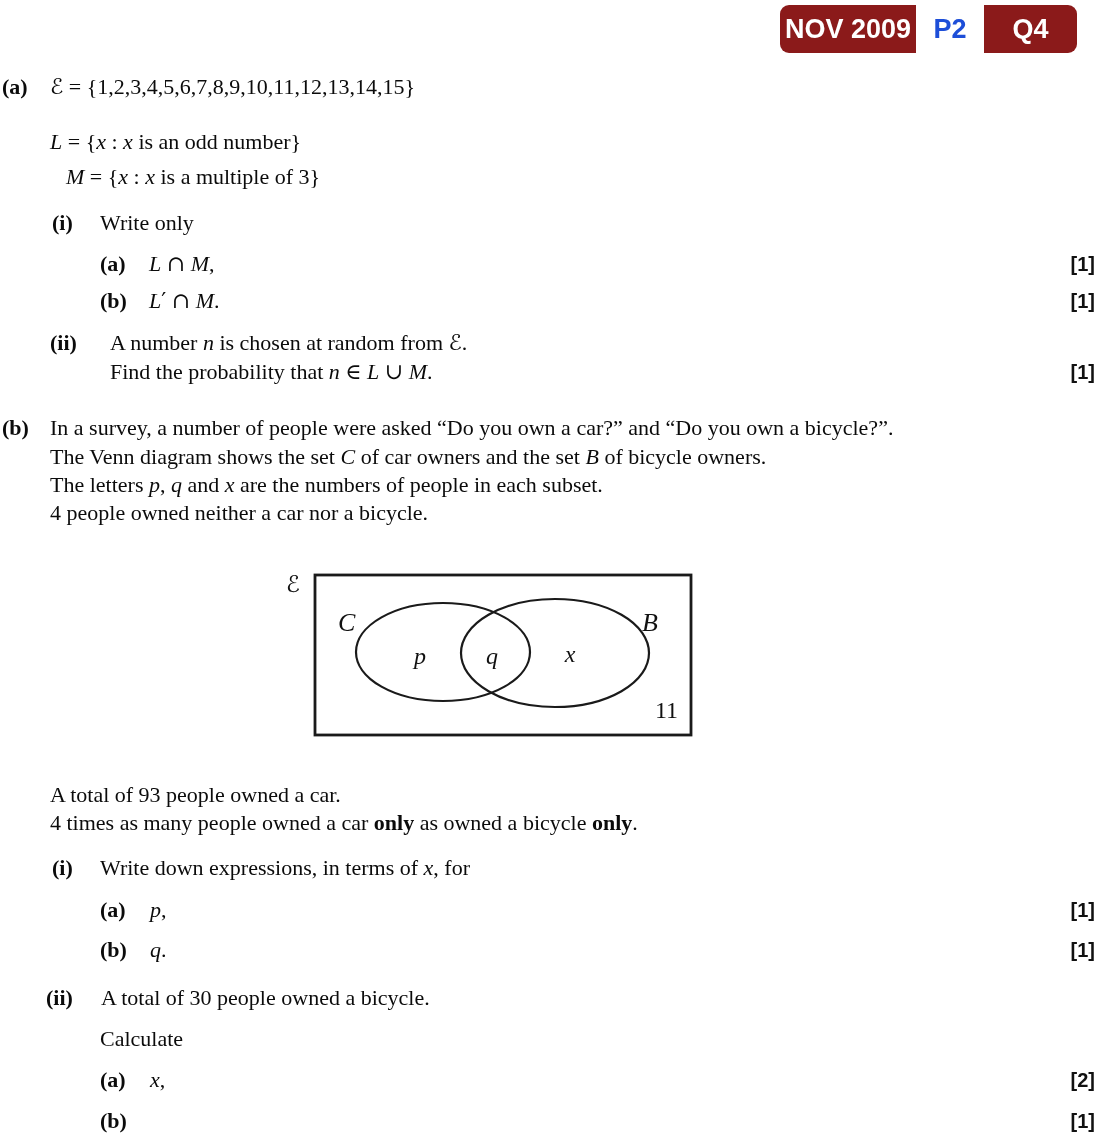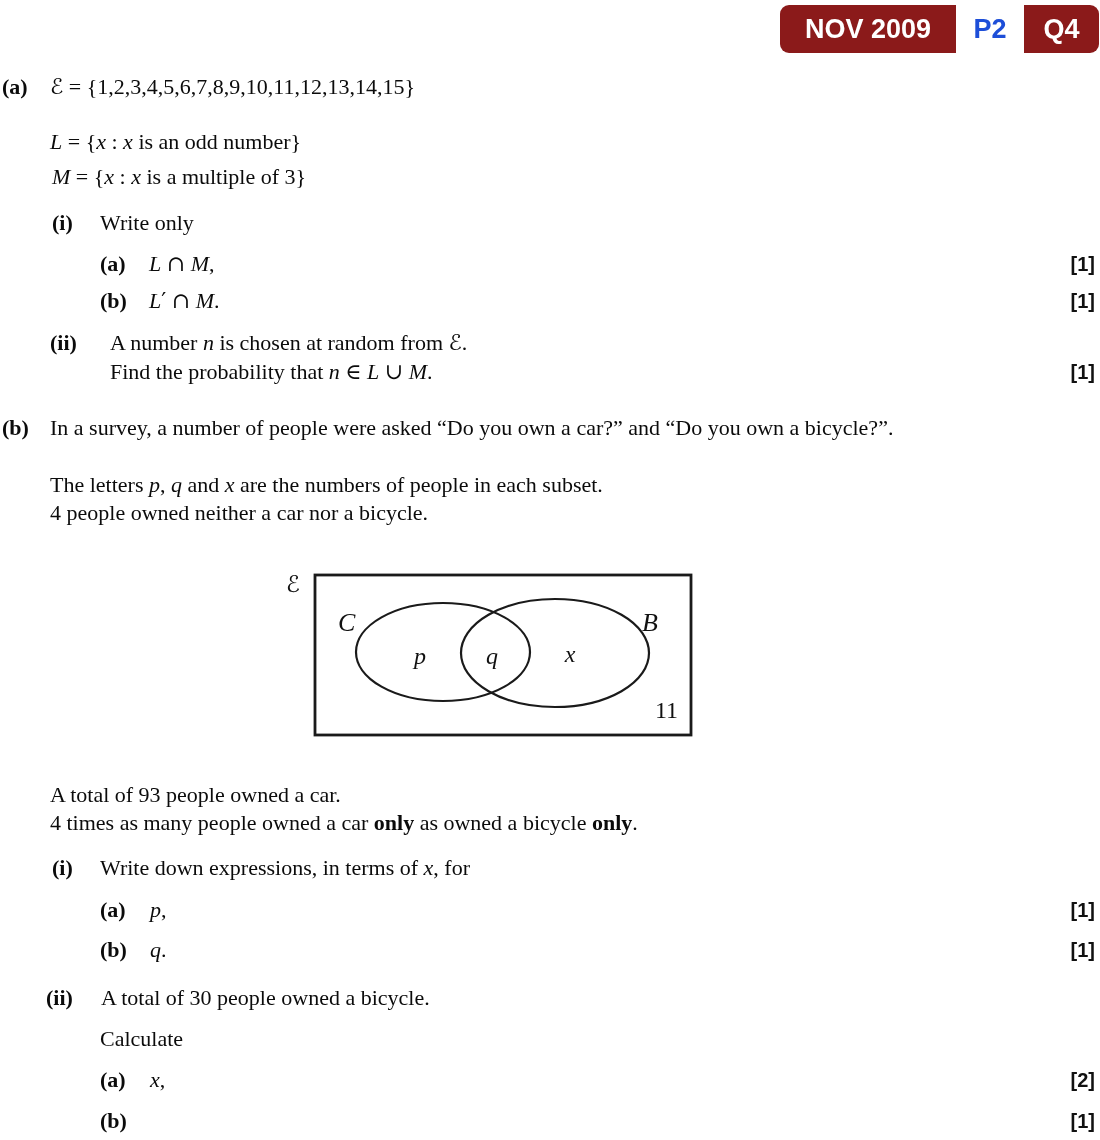--- a/index.html
+++ b/index.html
@@ -21,23 +21,23 @@
   
   .badge{
     position:absolute;left:780px;top:5px;height:48px;display:flex;
     border-radius:9px;overflow:hidden;
     font-family:"Liberation Sans","DejaVu Sans",sans-serif;
     font-weight:bold;font-size:27px;
   }
   .badge .seg{display:flex;align-items:center;justify-content:center;height:100%;}
   .badge .maroon{background:var(--maroon,#8B1A1A);color:#ffffff;}
   .badge .whitebox{background:#ffffff;color:#1d4ed8;}
-  .seg-session{width:176px;}
+  .seg-session{width:136px;}
   .seg-paper{width:68px;}
-  .seg-question{width:75px;}
+  .seg-question{width:93px;}
   
   .venn{position:absolute;left:280px;top:565px;}
   .venn .shape{fill:none;stroke:#1a1a1a;}
   .v-se{font:23px "DejaVu Sans","DejaVu Serif",serif;fill:#111;}
   .v-set{font:italic 26px "Liberation Serif",serif;fill:#111;}
   .v-var{font:italic 24px "Liberation Serif",serif;fill:#111;text-anchor:middle;}
   .v-num{font:24px "Liberation Serif",serif;fill:#111;}
 </style>
 </head>
 <body>
@@ -51,21 +51,21 @@
   </div>
 
   <div class="row" style="top:74px">
     <span class="at b" style="left:2px">(a)</span>
     <span class="at" style="left:50px"><span class="se">ℰ</span> =  {1,2,3,4,5,6,7,8,9,10,11,12,13,14,15}</span>
   </div>
   <div class="row" style="top:129px">
     <span class="at" style="left:50px"><i>L</i> =  {<i>x</i> : <i>x</i> is an odd number}</span>
   </div>
   <div class="row" style="top:164px">
-    <span class="at" style="left:52px"><i>M</i> = {<i>x</i> : <i>x</i> is a multiple of 3}</span>
+    <span class="at" style="left:66px"><i>M</i> = {<i>x</i> : <i>x</i> is a multiple of 3}</span>
   </div>
 
   <div class="row" style="top:210px">
     <span class="at b" style="left:52px">(i)</span>
     <span class="at" style="left:100px">Write only</span>
   </div>
   <div class="row" style="top:251px">
     <span class="at b" style="left:100px">(a)</span>
     <span class="at" style="left:149px"><i>L</i> <span class="sym">∩</span> <i>M</i>,</span>
     <span class="mark">[1]</span>
@@ -81,20 +81,23 @@
     <span class="at" style="left:110px">A number <i>n</i> is chosen at random from <span class="se">ℰ</span>.</span>
   </div>
   <div class="row" style="top:359px">
     <span class="at" style="left:110px">Find the probability that <i>n</i> <span class="sym">∈</span> <i>L</i> <span class="sym">∪</span> <i>M</i>.</span>
     <span class="mark">[1]</span>
   </div>
 
   <div class="row" style="top:415px">
     <span class="at b" style="left:2px">(b)</span>
     <span class="at" style="left:50px">In a survey, a number of people were asked “Do you own a car?” and “Do you own a bicycle?”.</span>
+  </div>
+  <div class="row" style="top:444px">
+    <span class="at" style="left:50px">The Venn diagram shows the set <i>C</i> of car owners and the set <i>B</i> of bicycle owners.</span>
   </div>
   <div class="row" style="top:472px">
     <span class="at" style="left:50px">The letters <i>p</i>, <i>q</i> and <i>x</i> are the numbers of people in each subset.</span>
   </div>
   <div class="row" style="top:500px">
     <span class="at" style="left:50px">4 people owned neither a car nor a bicycle.</span>
   </div>
 
   <svg class="venn" width="420" height="175" viewBox="0 0 420 175">
     <rect class="shape" x="35" y="10" width="376" height="160" stroke-width="2.8"></rect>

